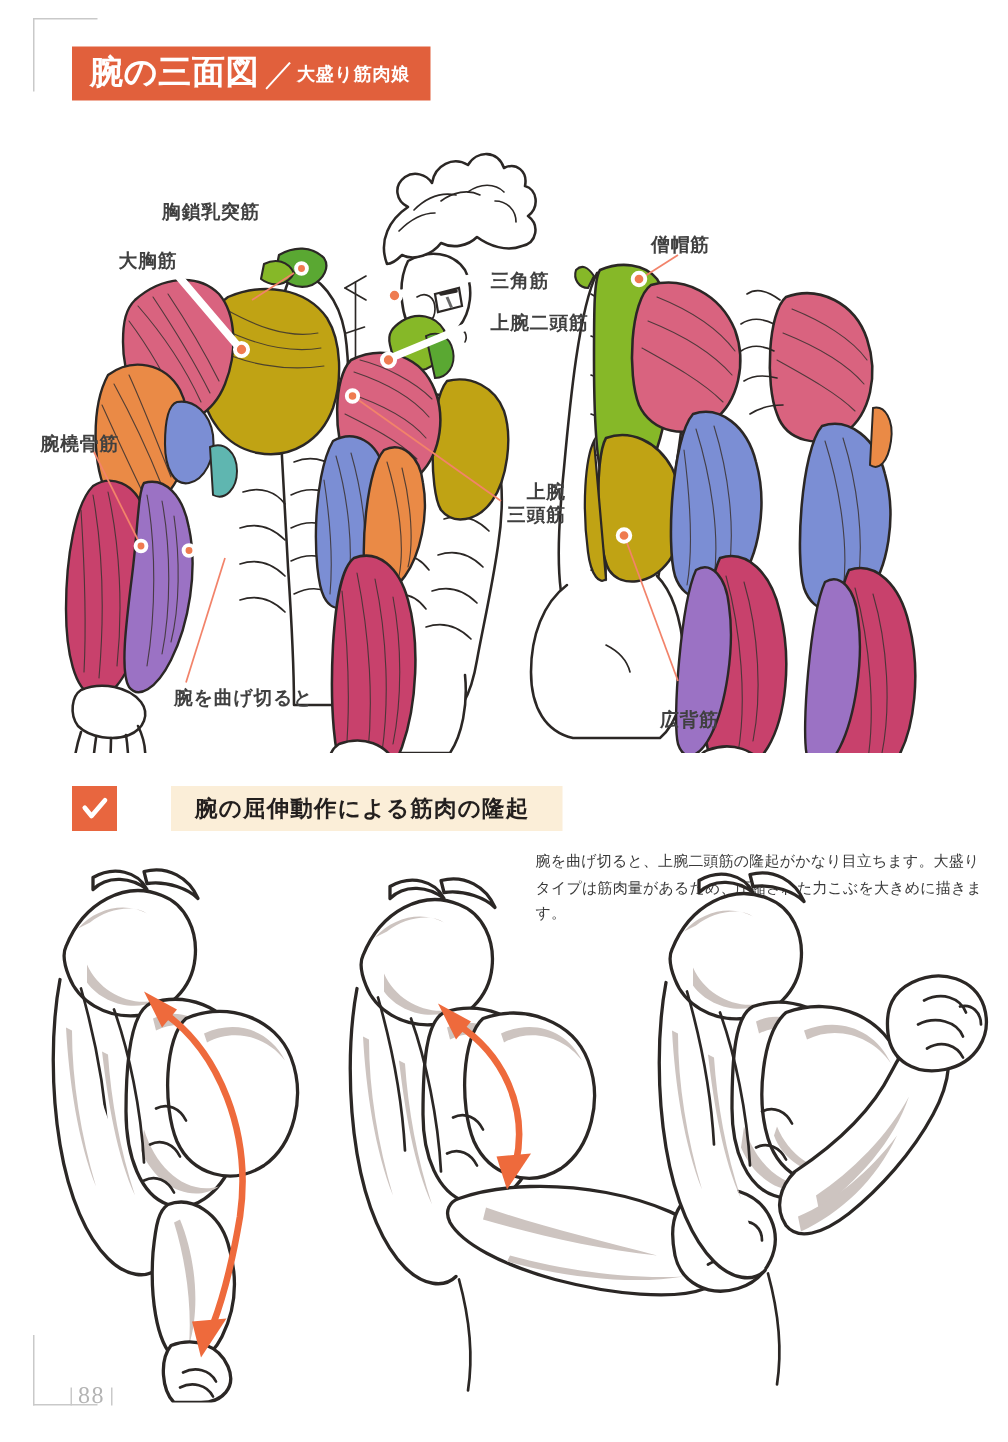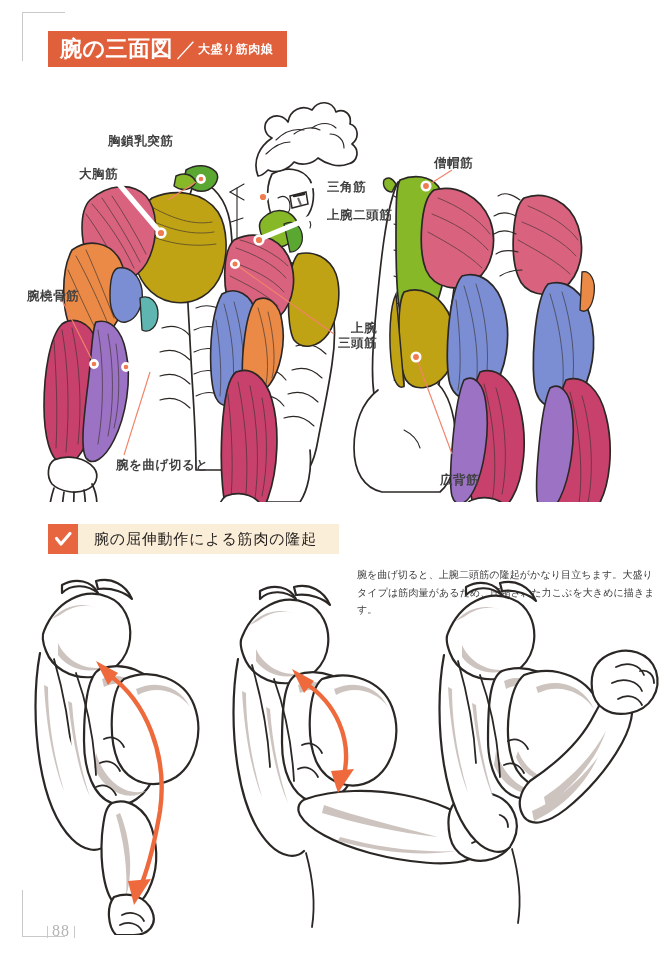--- a/index.html
+++ b/index.html
@@ -113,23 +113,24 @@
     flex: none;
   }
   .sec2-check svg { display:block; }
   .sec2-title {
     height: 30px;
     background: #fbeed8;
     display: flex;
     align-items: center;
     padding: 0 22px 0 16px;
     font-size: 15px;
-    font-weight: 400;
+    font-weight: 700;
     color: #231f1e;
     letter-spacing: 0.8px;
+    margin-left: 36px;
   }
   .sec2-body {
     position: absolute;
     left: 357px; top: 522px;
     width: 300px;
     font-size: 10px;
     line-height: 1.75;
     color: #3a3a3a;
     letter-spacing: 0.1px;
     margin-top: 44px;

